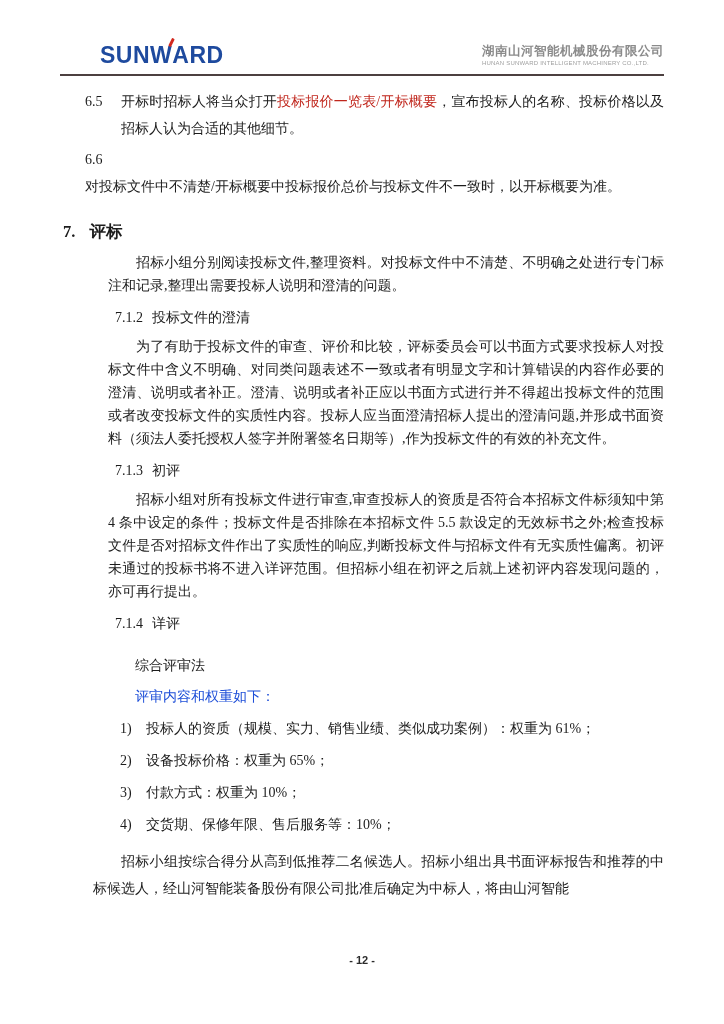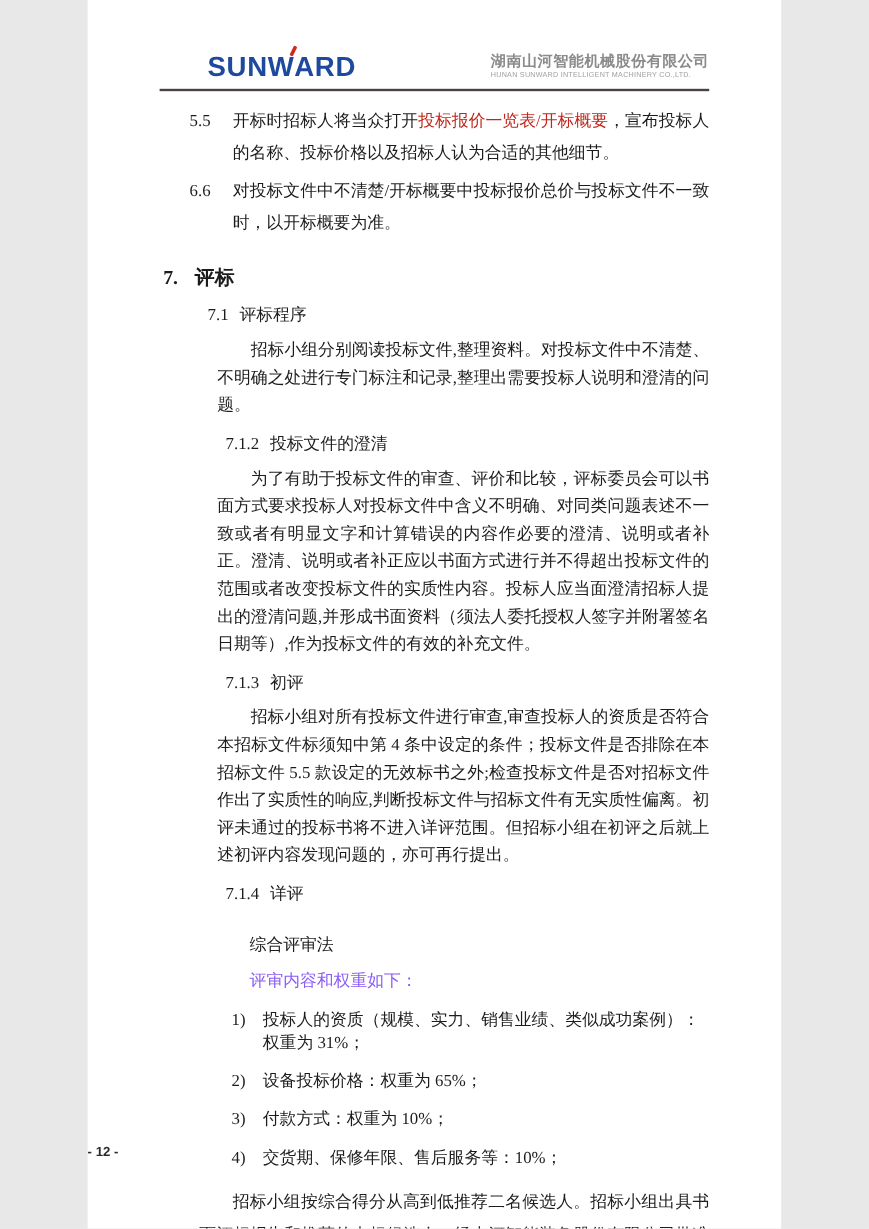--- a/index.html
+++ b/index.html
@@ -1,18 +1,18 @@
 <!DOCTYPE html>
 <html><head>
 <meta charset="utf-8">
 <style>
   html,body{margin:0;padding:0;background:#e8e8e8;}
   .page{
     position:relative;
-    width:578px;height:1024px;
+    width:724px;height:1024px;
     margin:0 auto;
     background:#ffffff;
     box-sizing:border-box;
     padding:44px 60px 0 60px;
     font-family:"Liberation Serif", serif;
     color:#1c1c1c;
     font-size:14px;
     overflow:hidden;
   }
   
@@ -40,85 +40,83 @@
     font-family:"Liberation Sans", sans-serif;
     font-size:12.5px;font-weight:bold;color:#8b8b8b;letter-spacing:0.5px;
   }
   .company-en{
     font-family:"Liberation Sans", sans-serif;
     font-size:6px;color:#a0a0a0;letter-spacing:0.2px;margin-top:1px;
   }
   
   .item-6x{display:flex;line-height:27px;margin-left:25px;text-align:justify;}
   .item-65{margin-top:12px;}
-  .item-66{margin-top:4px;}
+  .item-66{margin-top:4px;flex-direction:column;}
   .item-6x .num{width:36px;flex:none;}
   .item-6x .txt{flex:1;text-align:justify;}
   .red{color:#c0261c;}
   .h7{margin:22px 0 0 3px;font-size:16.5px;font-weight:bold;line-height:1.25;font-family:Liberation Serif, serif;}
   .h7 .sp{display:inline-block;width:14px;}
   .h71{margin:12px 0 0 40px;line-height:1.3;}
   .hsub{margin:12px 0 0 55px;line-height:1.3;}
   .hnum{margin-right:9px;}
   .para{
     margin:8px 0 0 48px;
     line-height:23px;
     text-align:justify;
     text-indent:2em;
   }
   .method{margin:24px 0 0 75px;line-height:1.3;}
-  .criteria{margin:12px 0 0 75px;line-height:1.3;color:#8b5cf6;}
+  .criteria{margin:12px 0 0 75px;line-height:1.3;color:#1d4ed8;}
   .wlist .li{display:flex;margin:13px 0 0 60px;line-height:19px;}
   .wlist .num{width:26px;flex:none;}
   .wlist .txt{flex:1;}
   .closing{
     margin:14px 0 0 33px;
     line-height:27px;
     text-align:justify;
     text-indent:2em;
     font-family:Liberation Serif, serif;
   }
   .footer{
     position:absolute;left:0;bottom:58px;width:100%;
+    text-align:center;
     font-family:"Liberation Sans", sans-serif;
     font-size:11px;font-weight:bold;color:#2b2b2b;
   }
 </style>
 </head>
 <body>
 
 <div class="page">
 
   <div class="header">
     <div class="logo">
       <span>SUN</span><span class="w"><span>W</span><span class="accent"></span></span><span>ARD</span>
     </div>
     <div class="company">
       <div class="company-cn">湖南山河智能机械股份有限公司</div>
       <div class="company-en">HUNAN SUNWARD INTELLIGENT MACHINERY CO.,LTD.</div>
     </div>
   </div>
 
   <div class="item-6x item-65">
-    <span class="num">5.5</span>
+    <span class="num">6.5</span>
     <span class="txt"><span>开标时招标人将当众打开</span><span class="red">投标报价一览表/开标概要</span><span>，宣布投标人的名称、投标价格以及招标人认为合适的其他细节。</span></span>
   </div>
 
   <div class="item-6x item-66">
     <span class="num">6.6</span>
     <span class="txt">对投标文件中不清楚/开标概要中投标报价总价与投标文件不一致时，以开标概要为准。</span>
   </div>
 
   <div class="h7">
     <span>7.</span><span class="sp"></span><span>评标</span>
   </div>
 
-  <div class="h71">
-    <span class="hnum">7.1</span><span>评标程序</span>
-  </div>
 
   <div class="para">招标小组分别阅读投标文件,整理资料。对投标文件中不清楚、不明确之处进行专门标注和记录,整理出需要投标人说明和澄清的问题。</div>
 
   <div class="hsub">
     <span class="hnum">7.1.2</span><span>投标文件的澄清</span>
   </div>
   <div class="para">为了有助于投标文件的审查、评价和比较，评标委员会可以书面方式要求投标人对投标文件中含义不明确、对同类问题表述不一致或者有明显文字和计算错误的内容作必要的澄清、说明或者补正。澄清、说明或者补正应以书面方式进行并不得超出投标文件的范围或者改变投标文件的实质性内容。投标人应当面澄清招标人提出的澄清问题,并形成书面资料（须法人委托授权人签字并附署签名日期等）,作为投标文件的有效的补充文件。</div>
 
   <div class="hsub">
     <span class="hnum">7.1.3</span><span>初评</span>
@@ -127,21 +125,21 @@
 
   <div class="hsub">
     <span class="hnum">7.1.4</span><span>详评</span>
   </div>
   <div class="method">综合评审法</div>
   <div class="criteria">评审内容和权重如下：</div>
 
   <div class="wlist">
     <div class="li">
       <span class="num">1)</span>
-      <span class="txt">投标人的资质（规模、实力、销售业绩、类似成功案例）：权重为 31%；</span>
+      <span class="txt">投标人的资质（规模、实力、销售业绩、类似成功案例）：权重为 61%；</span>
     </div>
     <div class="li">
       <span class="num">2)</span>
       <span class="txt">设备投标价格：权重为 65%；</span>
     </div>
     <div class="li">
       <span class="num">3)</span>
       <span class="txt">付款方式：权重为 10%；</span>
     </div>
     <div class="li">

